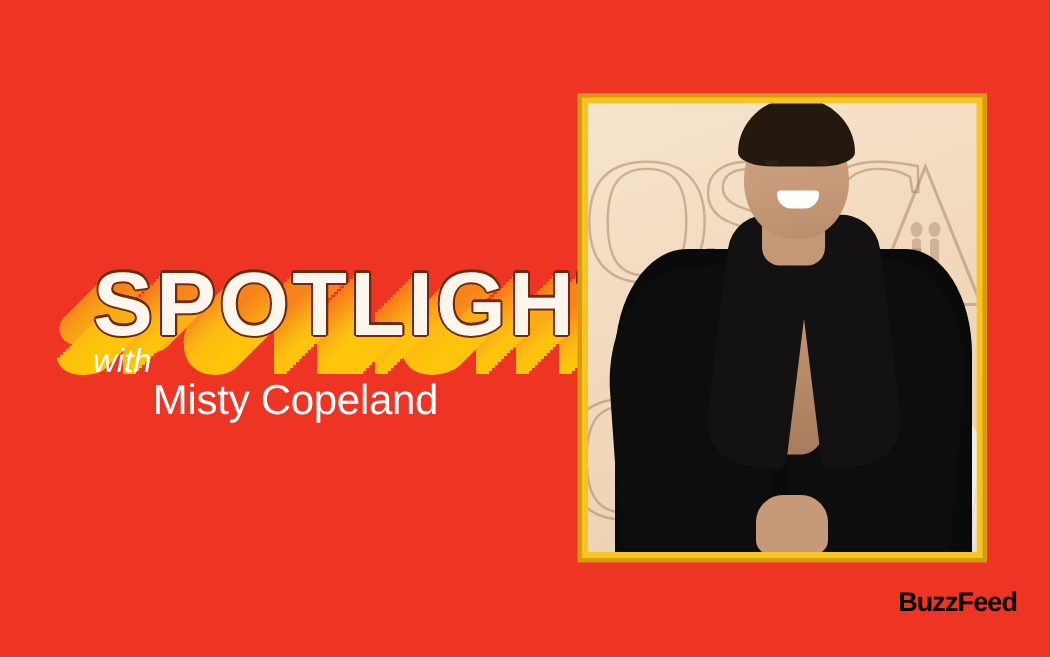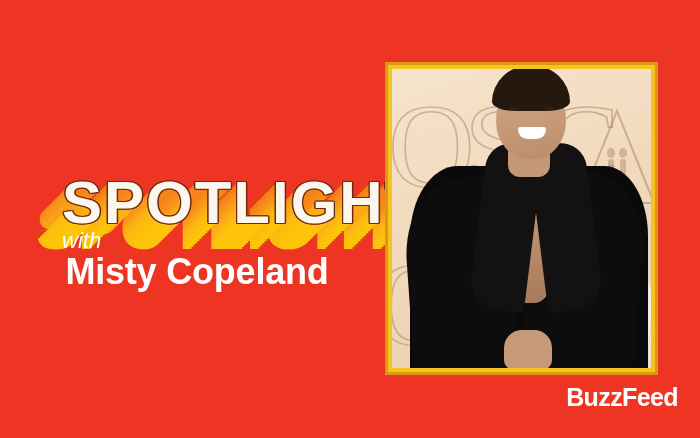--- a/index.html
+++ b/index.html
@@ -80,22 +80,22 @@
     font-style:italic;
     font-size:22px;
     font-family:"Liberation Sans", sans-serif;
   }
   .guest-name{
     position:absolute;
     left:50px; top:251px;
     width:294px;
     text-align:center;
     color:#ffffff;
-    font-weight:bold;
-    font-size:36px;
+    font-weight:normal;
+    font-size:28px;
     letter-spacing:-0.2px;
     font-family:"Liberation Sans", sans-serif;
   }
 
   
   .photo-frame{
     position:absolute;
     left:385px; top:62px;
     width:273px; height:313px;
     background:#d79a12;
@@ -246,23 +246,23 @@
     left:112px; bottom:-2px;
     width:48px; height:40px;
     background:#c69a79;
     border-radius:18px 18px 10px 10px;
   }
 
   
   .buzzfeed{
     position:absolute;
     right:22px; bottom:26px;
-    color:#ffffff;
+    color:#000000;
     font-weight:bold;
-    font-size:25px;
+    font-size:18px;
     letter-spacing:-0.6px;
     font-family:"Liberation Sans", sans-serif;
   }
 </style>
 </head>
 <body>
 
 <div class="stage">
 
   <div class="spotlight-block">

